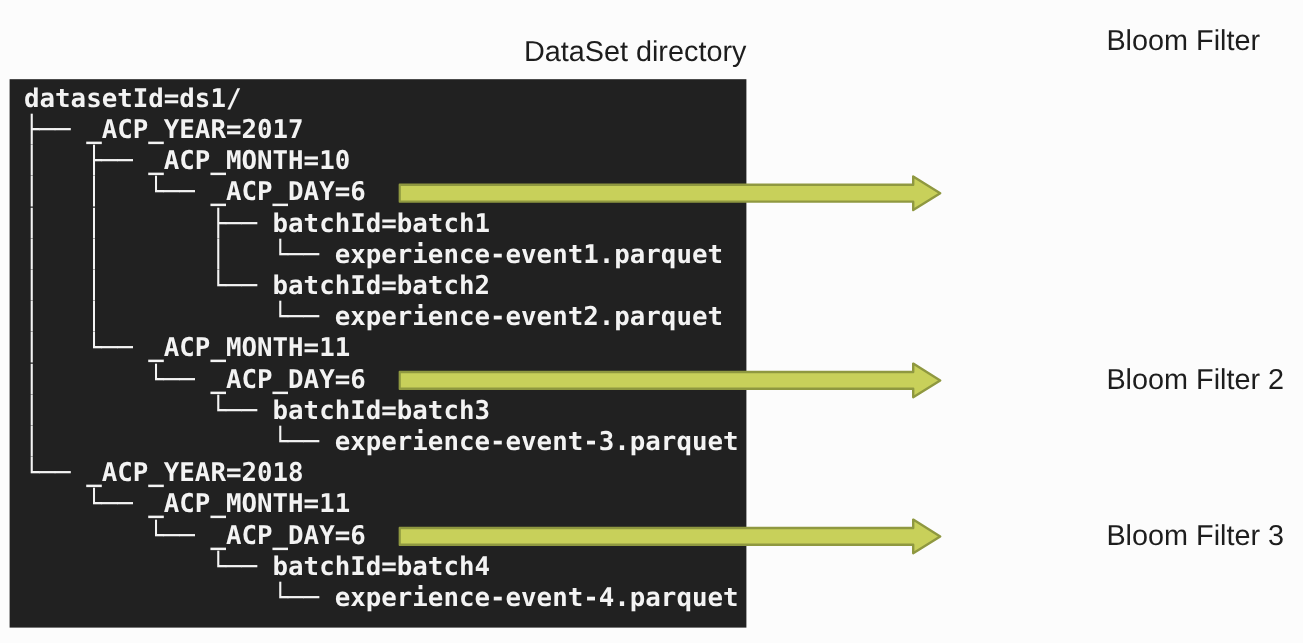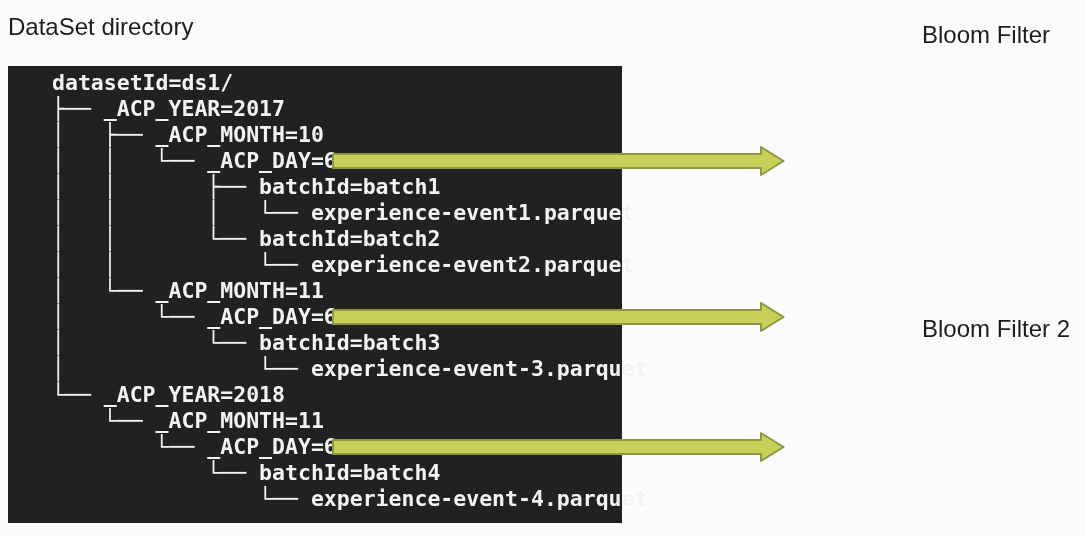--- a/index.html
+++ b/index.html
@@ -21,41 +21,40 @@
     background: var(--page-bg);
   }
 
   .title {
     position: absolute;
     color: var(--heading-text);
     font-size: 24px;
     font-weight: 400;
     white-space: nowrap;
   }
-  #title-left { left: 8px; top: 13px; width: 614px; text-align: left; }
+  #title-left { left: 8px; top: 30px; width: 614px; text-align: right; }
   #title-right { left: 922px; top: 21px; }
 
   .terminal {
     position: absolute;
     left: 8px;
     top: 66px;
     width: 614px;
     height: 457px;
     background: var(--terminal-bg);
     z-index: 1;
   }
 
   .tree {
     padding: 4px 0 0 12px;
     font-family: "DejaVu Sans Mono", monospace;
     font-size: 21.5px;
     line-height: 26px;
     color: var(--terminal-text);
     white-space: pre;
-    margin-left: 32px;
   }
   .tree-row { height: 26px; }
   .tree-connector { font-weight: 400; }
   .tree-label { font-weight: 700; }
 
   .arrow {
     position: absolute;
     left: 332px;
     width: 453px;
     height: 34px;
@@ -75,21 +74,21 @@
     position: absolute;
     left: 922px;
     height: 30px;
     line-height: 30px;
     font-size: 24px;
     color: var(--heading-text);
     white-space: nowrap;
     z-index: 6;
   }
   #bloom-label-1 { top: 146px; }
-  #bloom-label-2 { top: 314px; }
+  #bloom-label-2 { top: 302px; }
   #bloom-label-3 { top: 432px; }
 </style>
 </head>
 <body>
 
 <div class="stage">
 
   <div class="title" id="title-left">DataSet directory</div>
 
   <div class="title" id="title-right">Bloom Filter</div>
@@ -102,14 +101,15 @@
     <path d="M1 10 H429 V3 L451.5 17 L429 31 V24 H1 Z"></path>
   </svg>
   <svg class="arrow" id="arrow-2" viewBox="0 0 453 34">
     <path d="M1 10 H429 V3 L451.5 17 L429 31 V24 H1 Z"></path>
   </svg>
   <svg class="arrow" id="arrow-3" viewBox="0 0 453 34">
     <path d="M1 10 H429 V3 L451.5 17 L429 31 V24 H1 Z"></path>
   </svg>
 
   <div class="bloom-label" id="bloom-label-2">Bloom Filter 2</div>
+  <div class="bloom-label" id="bloom-label-3">Bloom Filter 3</div>
 
 </div>
 
 </body></html>

